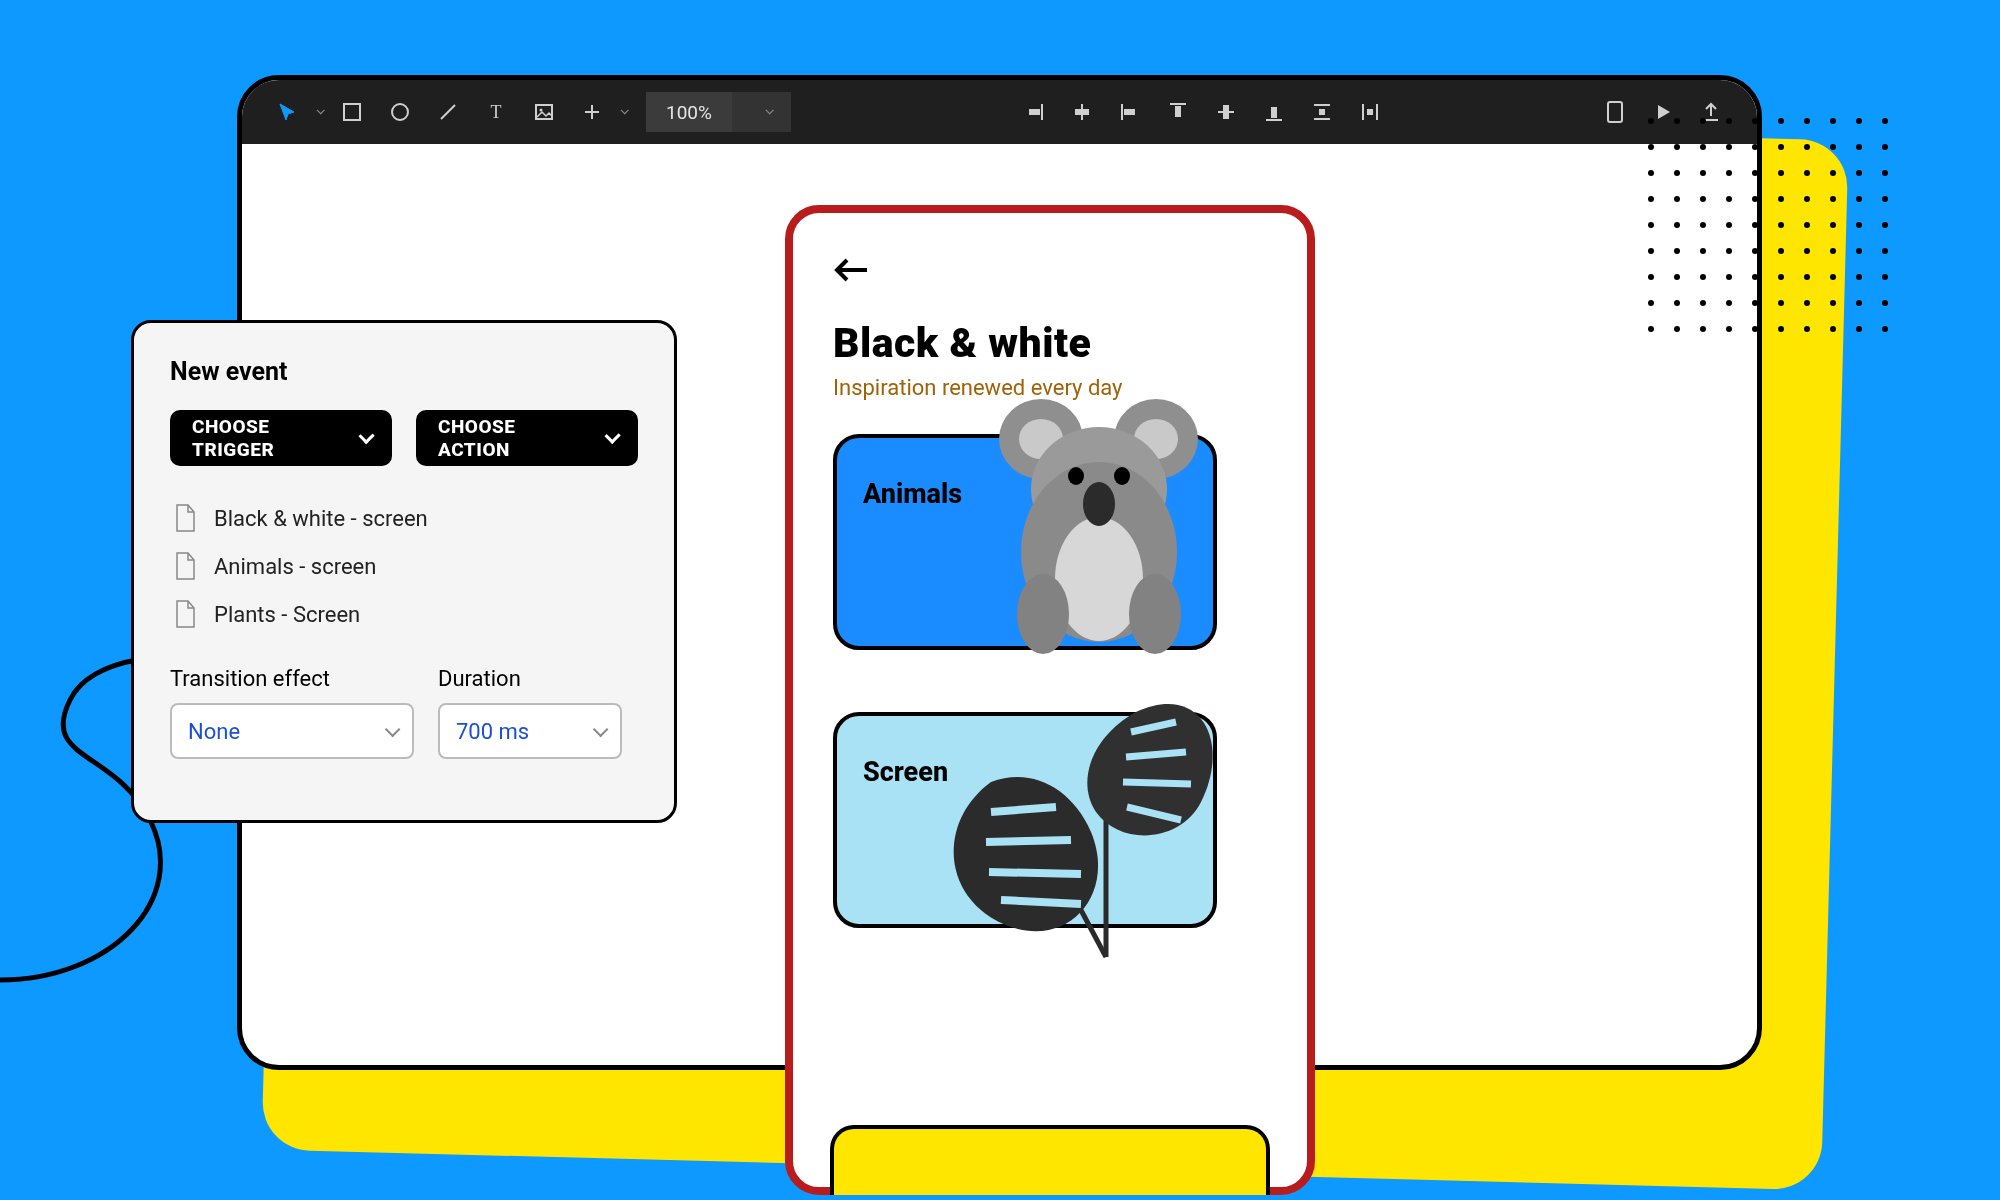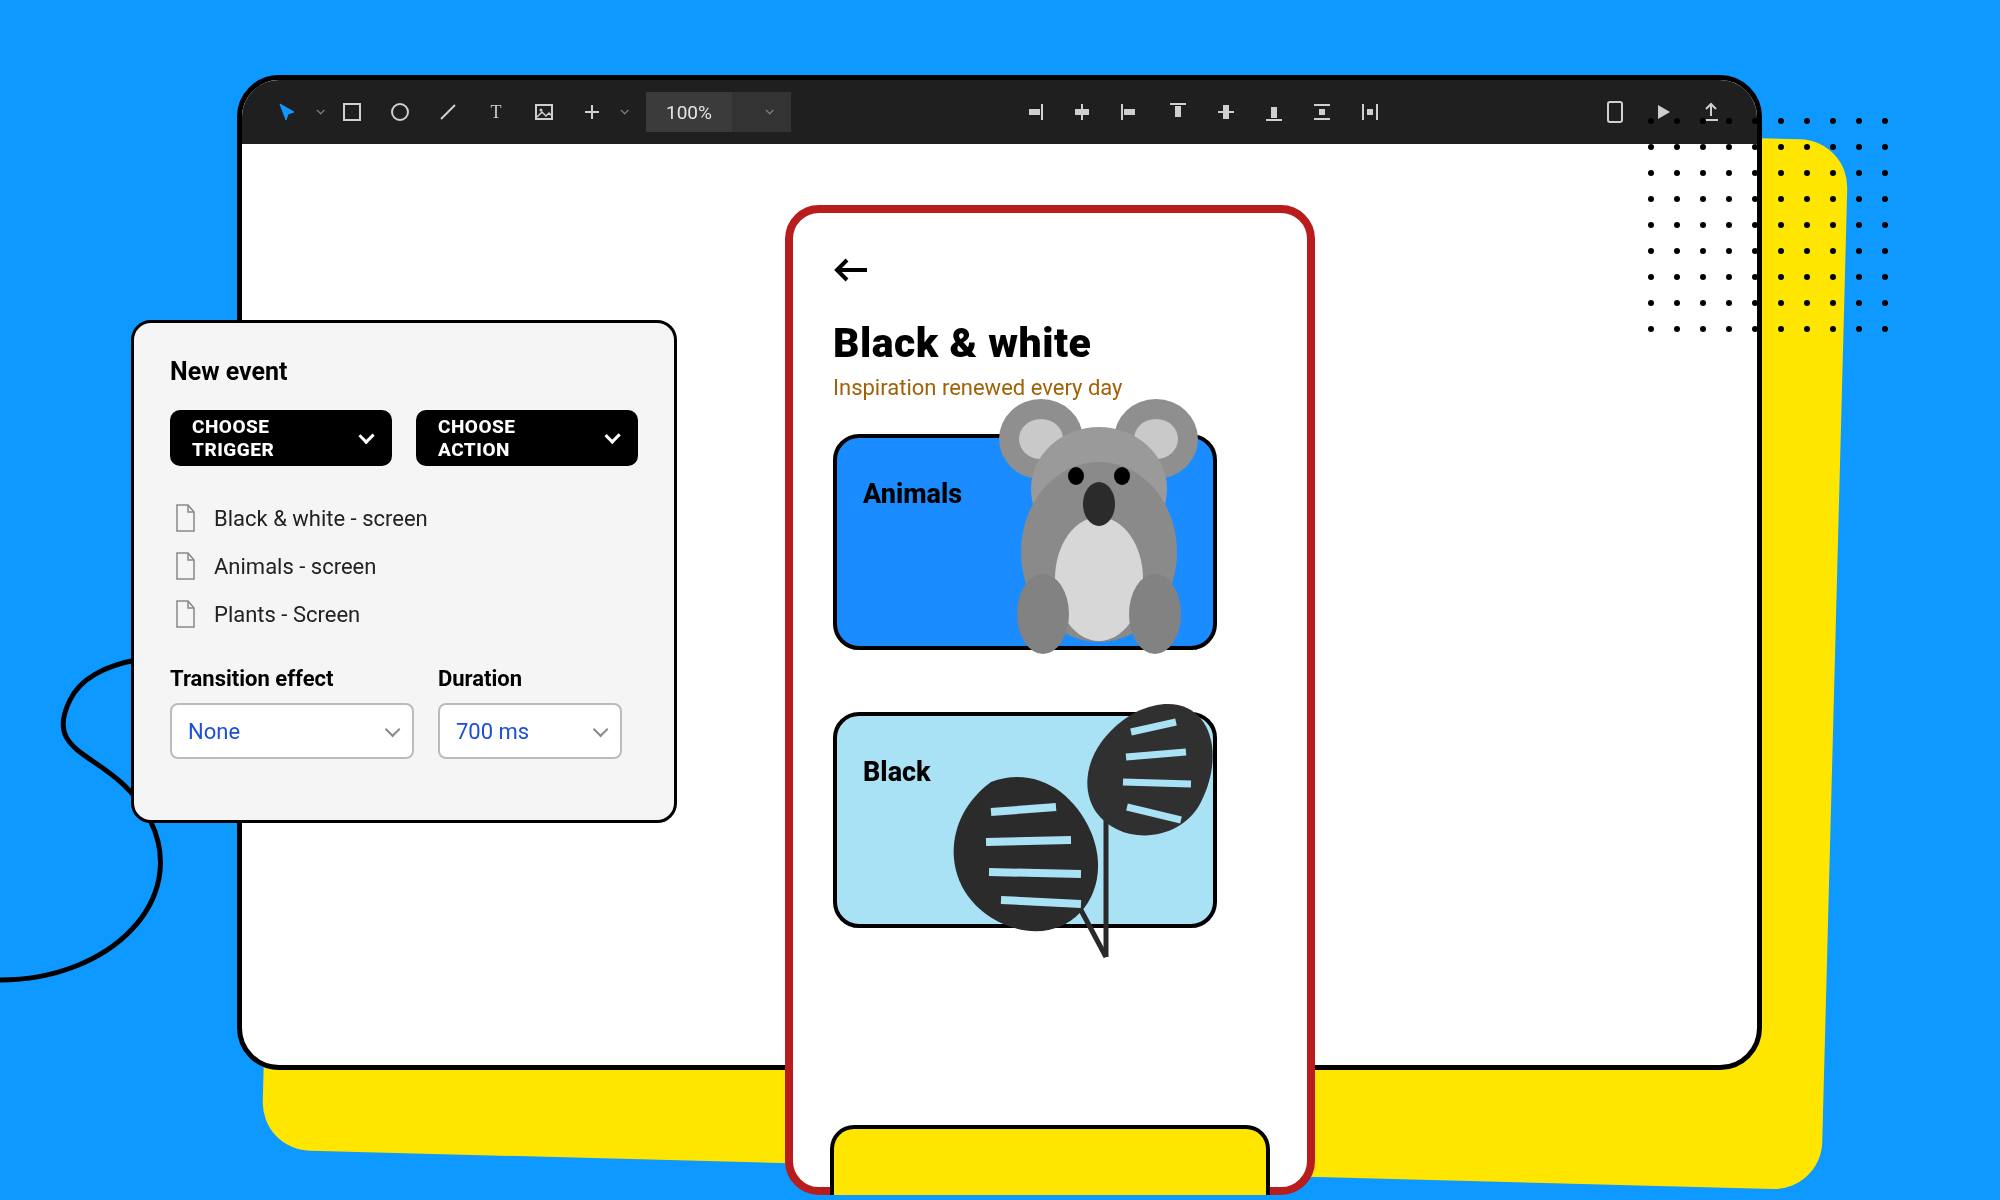--- a/index.html
+++ b/index.html
@@ -173,21 +173,21 @@
     transform: rotate(45deg) translateY(-3px);
   }
   .screen-list { margin: 6px 0 28px; }
   .screen-item {
     display:flex; align-items:center; gap:18px; padding:10px 4px;
     font-size:22px; color:#222; cursor:pointer;
   }
   .screen-item .file-ic { width:22px; height:28px; }
   .field-row { display:flex; gap: 24px; }
   .field { flex:none; }
-  .field label { display:block; font-size:22px; font-weight:700; margin-bottom:12px; }
+  .field label { display:block; font-size:22px; font-weight:400; margin-bottom:12px; }
   .select {
     height:56px; border:2px solid #bbb; border-radius:8px; background:#fff;
     display:flex; align-items:center; justify-content:space-between;
     padding:0 16px; font-size:22px; color:#1d4ed8; cursor:pointer;
   }
   .select .chev {
     width:11px; height:11px; border-right:2px solid #888; border-bottom:2px solid #888;
     transform: rotate(45deg) translateY(-3px);
   }
   .field.trans .select{ width:244px; }
@@ -446,21 +446,21 @@
         <ellipse cx="95" cy="92" rx="8" ry="9" fill="#000"></ellipse>
         <ellipse cx="141" cy="92" rx="8" ry="9" fill="#000"></ellipse>
         <ellipse cx="118" cy="120" rx="16" ry="22" fill="#2b2b2b"></ellipse>
         <ellipse cx="62" cy="230" rx="26" ry="40" fill="#828282"></ellipse>
         <ellipse cx="174" cy="230" rx="26" ry="40" fill="#828282"></ellipse>
       </svg>
     </div>
   </div>
 
   <div class="card plants">
-    <span class="label">Black</span>
+    <span class="label">Screen</span>
     <div class="img-holder plants-img">
       <svg width="300" height="290" viewBox="0 0 300 290">
         <line x1="175" y1="285" x2="175" y2="70" stroke="#2a2a2a" stroke-width="5"></line>
         <line x1="175" y1="285" x2="95" y2="135" stroke="#2a2a2a" stroke-width="5"></line>
         <g fill="#303030">
           <path d="M205 40 C 270 10, 300 70, 270 130 C 250 170, 190 175, 165 140 C 145 110, 160 65, 205 40 Z"></path>
           <path d="M200 60 L245 50 M195 85 L255 80 M192 110 L260 112 M196 135 L250 148" stroke="#a9e2f5" stroke-width="7"></path>
         </g>
         <g fill="#2b2b2b">
           <path d="M60 110 C 5 150, 10 230, 80 255 C 140 275, 185 220, 160 160 C 140 115, 100 95, 60 110 Z"></path>

